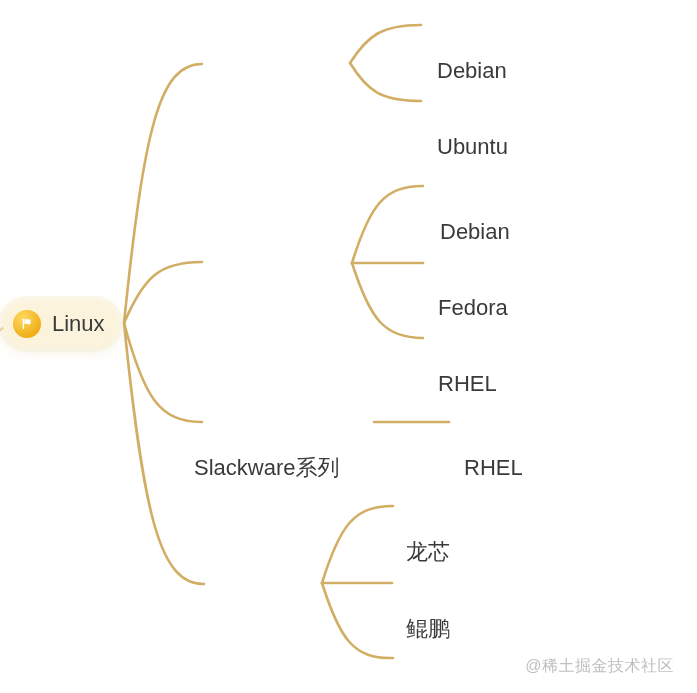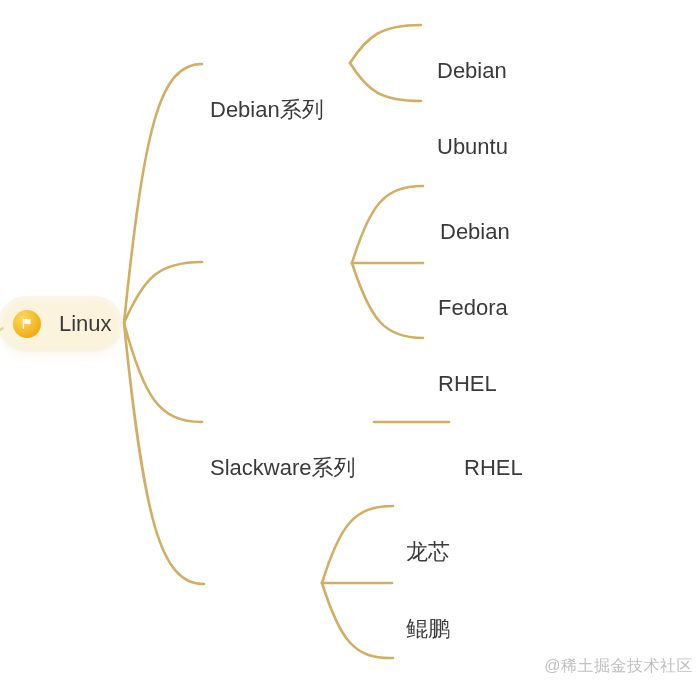--- a/index.html
+++ b/index.html
@@ -43,37 +43,37 @@
     position:absolute;
     left:3px;top:301px;
     width:115px;height:46px;
     border-radius:23px;
     background:var(--root_bg);
     box-shadow:0 0 0 5px rgba(248,240,216,0.55), 0 4px 14px rgba(214,190,120,0.25);
     display:flex;
     align-items:center;
     padding-left:10px;
     box-sizing:border-box;
-    gap:18px;
+    gap:11px;
   }
   .root-icon{
     width:28px;height:28px;
     border-radius:50%;
     background:radial-gradient(circle at 35% 28%, var(--icon_hi), var(--icon_bg) 75%);
     display:flex;align-items:center;justify-content:center;
     flex:0 0 auto;
   }
   .root-label{
     font-size:22px;
     color:var(--text);
     white-space:nowrap;
   }
   .watermark{
     position:absolute;
-    right:4px;top:656px;
+    right:23px;top:656px;
     font-size:16px;
     color:var(--watermark);
     letter-spacing:0.5px;
     white-space:nowrap;
   }
 </style>
 </head>
 <body>
 
 <div class="canvas">
@@ -104,22 +104,21 @@
   <div class="root-node">
     <span class="root-icon">
       <svg width="16" height="16" viewBox="0 0 24 24" aria-hidden="true">
         <rect x="5.6" y="4" width="2" height="15.5" rx="1" fill="#ffffff"></rect>
         <path fill="#ffffff" d="M8.2,5 C11.4,3.4 13.6,6.6 17.4,4.8 L17.4,12 C13.6,13.8 11.4,10.6 8.2,12.2 Z"></path>
       </svg>
     </span>
     <span class="root-label">Linux</span>
   </div>
 
-  <div class="node" style="left:210px;top:64px">Debian系列</div>
-  <div class="node" style="left:210px;top:422px">Slackware系列</div>
+  <div class="node" style="left:194px;top:422px">Slackware系列</div>
 
   <div class="node" style="left:437px;top:25px">Debian</div>
   <div class="node" style="left:437px;top:101px">Ubuntu</div>
   <div class="node" style="left:440px;top:186px">Debian</div>
   <div class="node" style="left:438px;top:262px">Fedora</div>
   <div class="node" style="left:438px;top:338px">RHEL</div>
   <div class="node" style="left:464px;top:422px">RHEL</div>
   <div class="node" style="left:406px;top:506px">龙芯</div>
   <div class="node" style="left:406px;top:583px">鲲鹏</div>
   <div class="node" style="left:406px;top:658px">飞腾</div>

